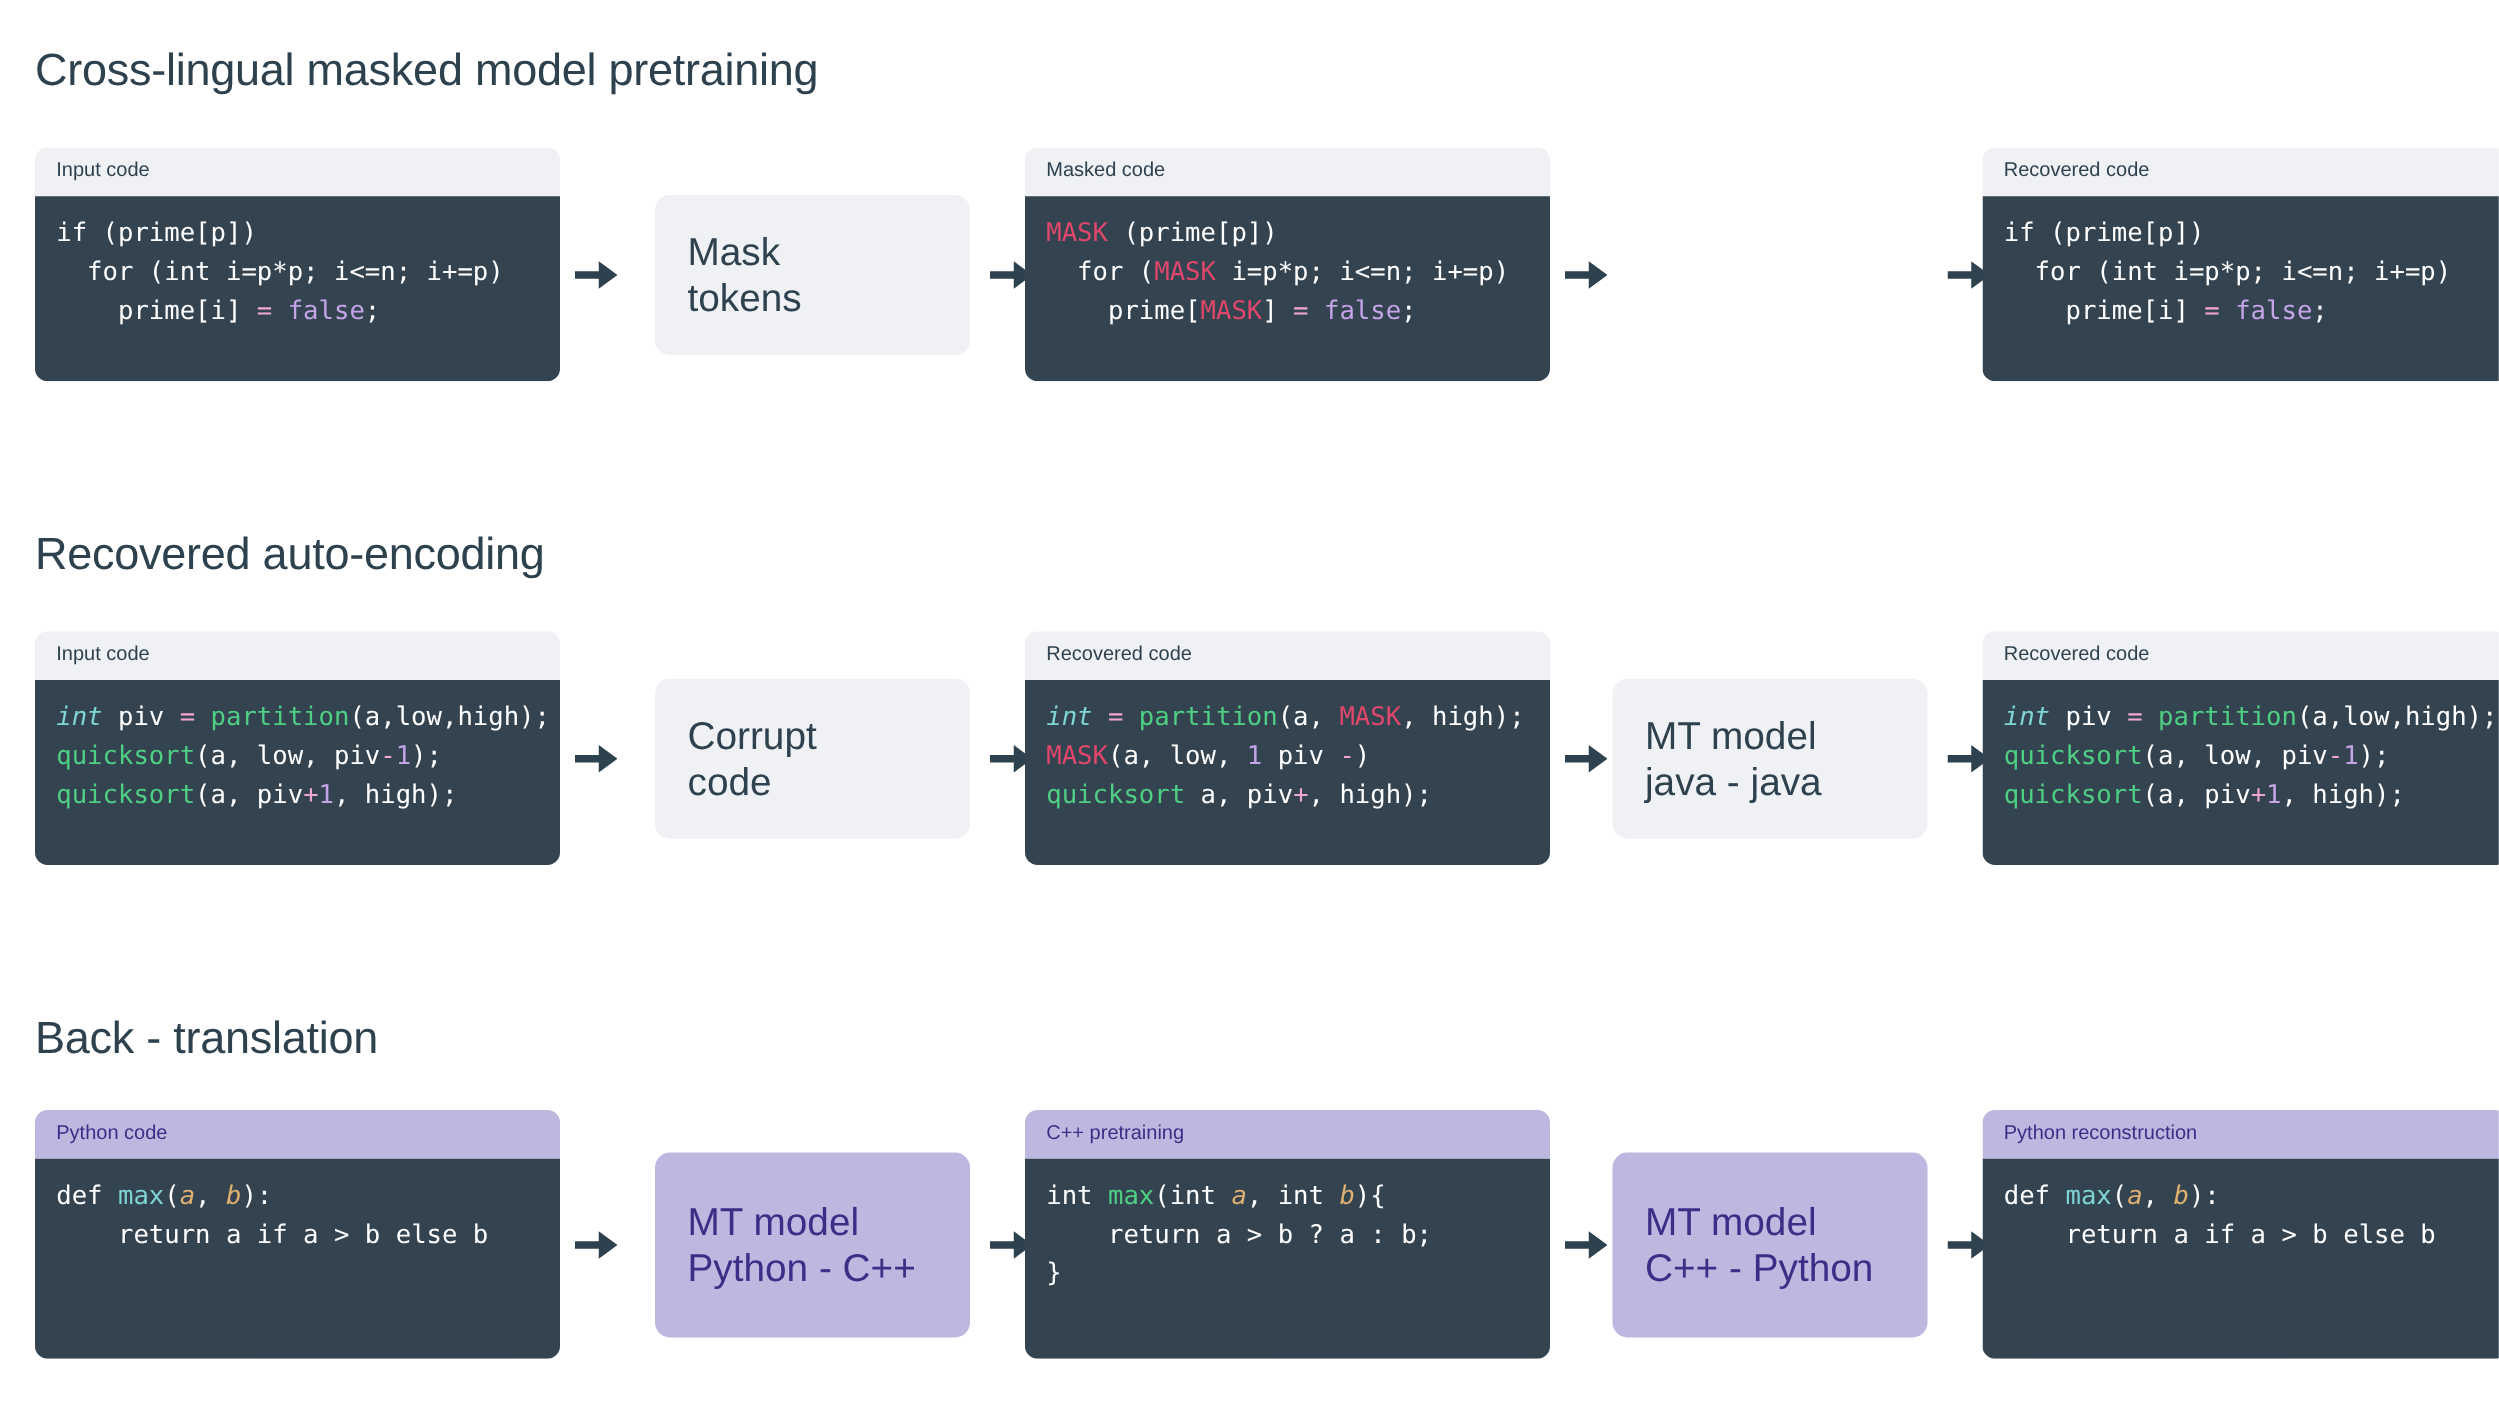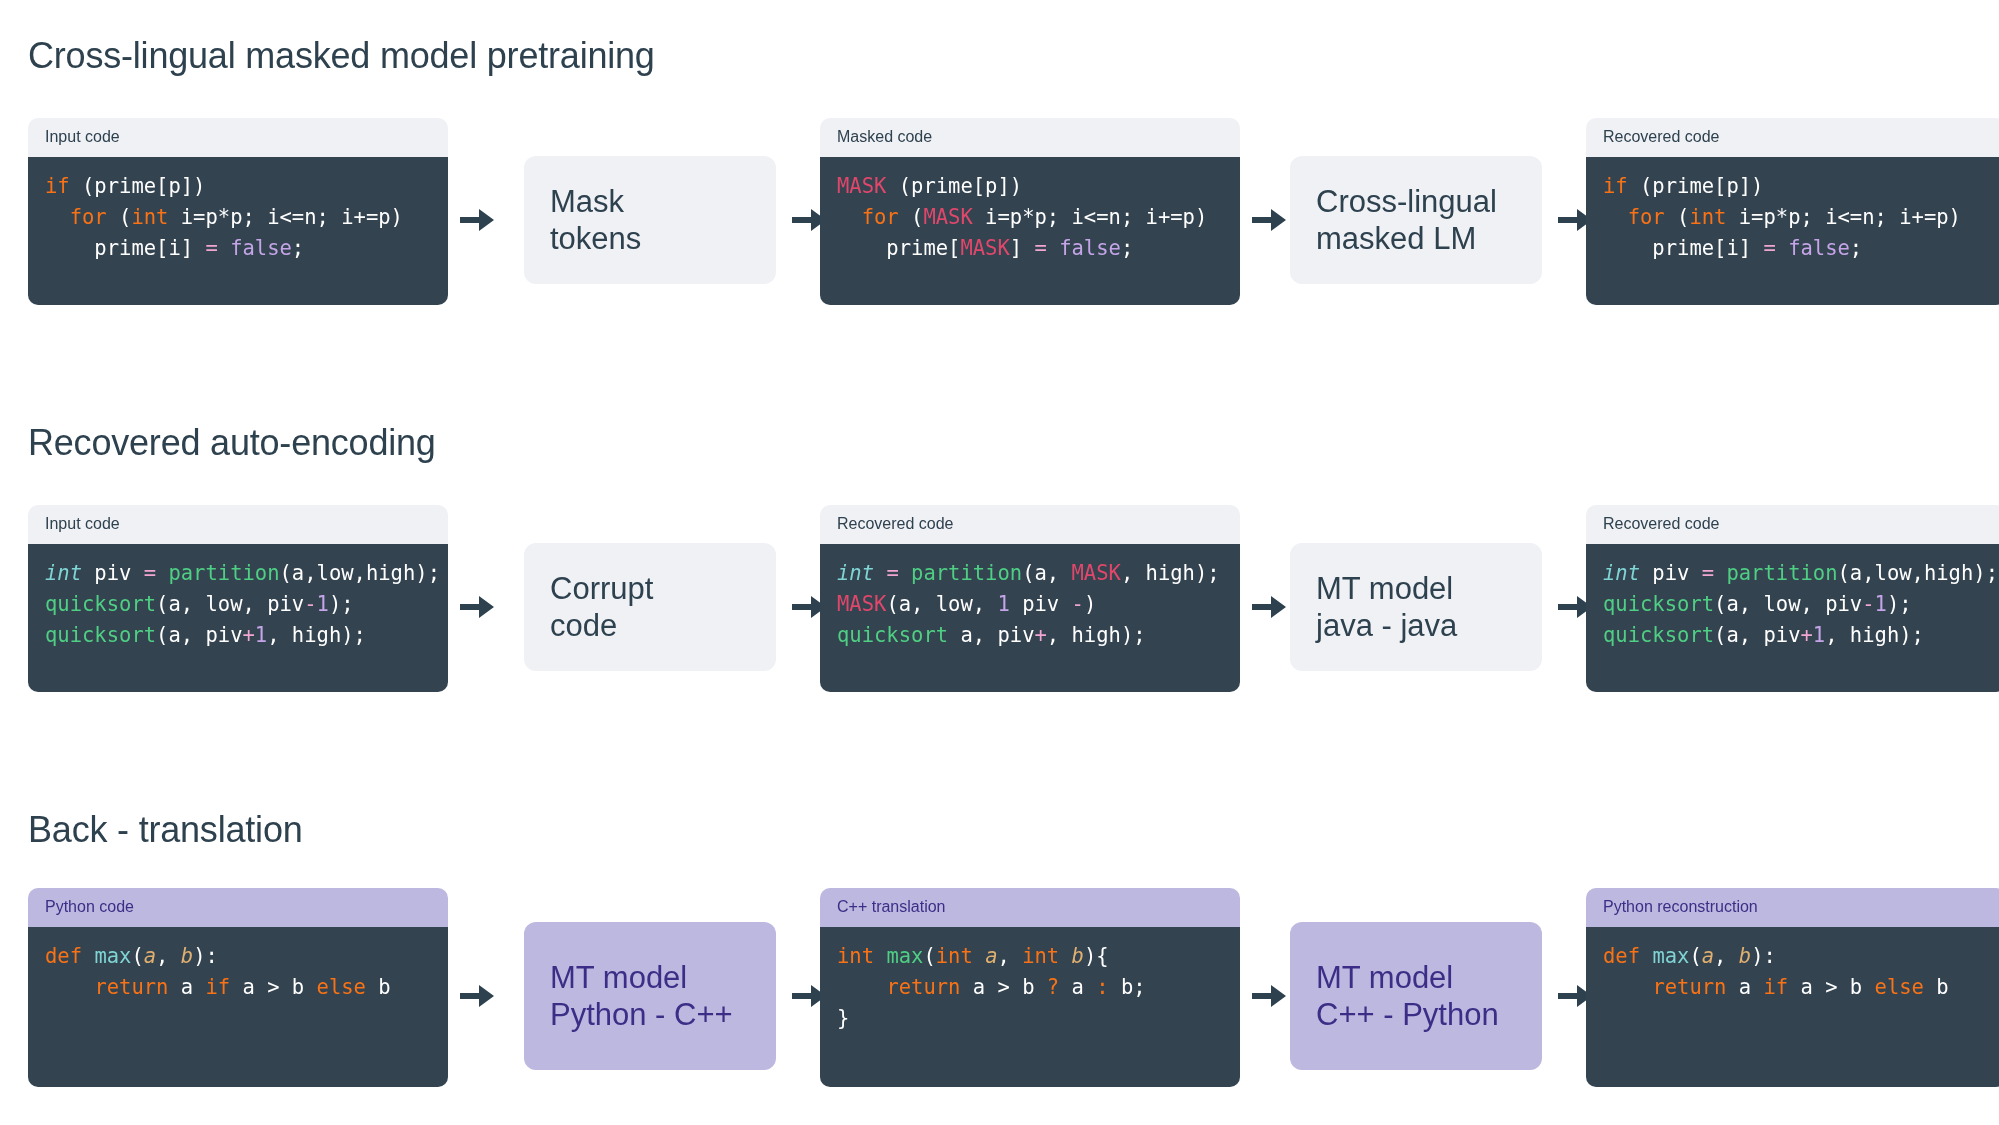--- a/index.html
+++ b/index.html
@@ -61,21 +61,21 @@
     background: #334350;
     font-family: "DejaVu Sans Mono", monospace;
     font-size: 20.5px;
     line-height: 31px;
     padding: 14px 0 14px 17px;
     white-space: pre;
     box-sizing: border-box;
   }
 
   
-  .t-kw   { color: #f97316; }           
+  .t-kw   { color: #ffffff; }           
   .t-plain{ color: #ffffff; }
   .t-mask { color: #e0476b; }           
   .t-val  { color: #c5a5e8; }           
   .t-fn   { color: #4fcf83; }           
   .t-type { color: #7fd4d4; font-style: italic; }  
   .t-op   { color: #f0a6d0; }
   .t-cyan { color: #7fd4d4; }           
   .t-arg  { color: #e0b070; font-style: italic; }  
   .t-grn  { color: #4fcf83; }
 
@@ -136,24 +136,20 @@
           </div>
           <div class="card" style="width: 420px; position: absolute; left: 792px; top: 0px;">
             <div class="card-header">Masked code</div>
             <div class="card-body" style="height: 148px;"><div><span class="t-mask">MASK</span><span class="t-plain"> (prime[p])</span></div><div><span class="t-plain">  </span><span class="t-kw">for</span><span class="t-plain"> (</span><span class="t-mask">MASK</span><span class="t-plain"> i=p*p; i&lt;=n; i+=p)</span></div><div><span class="t-plain">    prime[</span><span class="t-mask">MASK</span><span class="t-plain">] </span><span class="t-op">=</span><span class="t-plain"> </span><span class="t-val">false</span><span class="t-plain">;</span></div></div>
           </div>
           <div class="arrow" style="position: absolute; left: 1224px; top: 89px;">
             <svg width="34" height="26" viewBox="0 0 34 26">
               <path d="M0 10 H19 V2 L34 13 L19 24 V16 H0 Z" fill="#2e414e"></path>
             </svg>
           </div>
-          <div class="proc" style="width: 252px; height: 128px; position: absolute; left: 1262px; top: 38px;">
-            <div class="proc-label">Cross-lingual
-masked LM</div>
-          </div>
           <div class="arrow" style="position: absolute; left: 1530px; top: 89px;">
             <svg width="34" height="26" viewBox="0 0 34 26">
               <path d="M0 10 H19 V2 L34 13 L19 24 V16 H0 Z" fill="#2e414e"></path>
             </svg>
           </div>
           <div class="card" style="width: 420px; position: absolute; left: 1558px; top: 0px;">
             <div class="card-header">Recovered code</div>
             <div class="card-body" style="height: 148px;"><div><span class="t-kw">if</span><span class="t-plain"> (prime[p])</span></div><div><span class="t-plain">  </span><span class="t-kw">for</span><span class="t-plain"> (</span><span class="t-kw">int</span><span class="t-plain"> i=p*p; i&lt;=n; i+=p)</span></div><div><span class="t-plain">    prime[i] </span><span class="t-op">=</span><span class="t-plain"> </span><span class="t-val">false</span><span class="t-plain">;</span></div></div>
           </div>
         </div>
@@ -218,21 +214,21 @@
           <div class="proc purple" style="width: 252px; height: 148px; position: absolute; left: 496px; top: 34px;">
             <div class="proc-label">MT model
 Python - C++</div>
           </div>
           <div class="arrow" style="position: absolute; left: 764px; top: 95px;">
             <svg width="34" height="26" viewBox="0 0 34 26">
               <path d="M0 10 H19 V2 L34 13 L19 24 V16 H0 Z" fill="#2e414e"></path>
             </svg>
           </div>
           <div class="card purple" style="width: 420px; position: absolute; left: 792px; top: 0px;">
-            <div class="card-header">C++ translation</div>
+            <div class="card-header">C++ pretraining</div>
             <div class="card-body" style="height: 160px;"><div><span class="t-kw">int</span><span class="t-plain"> </span><span class="t-grn">max</span><span class="t-plain">(</span><span class="t-kw">int</span><span class="t-plain"> </span><span class="t-arg">a</span><span class="t-plain">, </span><span class="t-kw">int</span><span class="t-plain"> </span><span class="t-arg">b</span><span class="t-plain">){</span></div><div><span class="t-plain">    </span><span class="t-kw">return</span><span class="t-plain"> a </span><span class="t-plain">&gt;</span><span class="t-plain"> b </span><span class="t-kw">?</span><span class="t-plain"> a </span><span class="t-kw">:</span><span class="t-plain"> b;</span></div><div><span class="t-plain">}</span></div></div>
           </div>
           <div class="arrow" style="position: absolute; left: 1224px; top: 95px;">
             <svg width="34" height="26" viewBox="0 0 34 26">
               <path d="M0 10 H19 V2 L34 13 L19 24 V16 H0 Z" fill="#2e414e"></path>
             </svg>
           </div>
           <div class="proc purple" style="width: 252px; height: 148px; position: absolute; left: 1262px; top: 34px;">
             <div class="proc-label">MT model
 C++ - Python</div>

